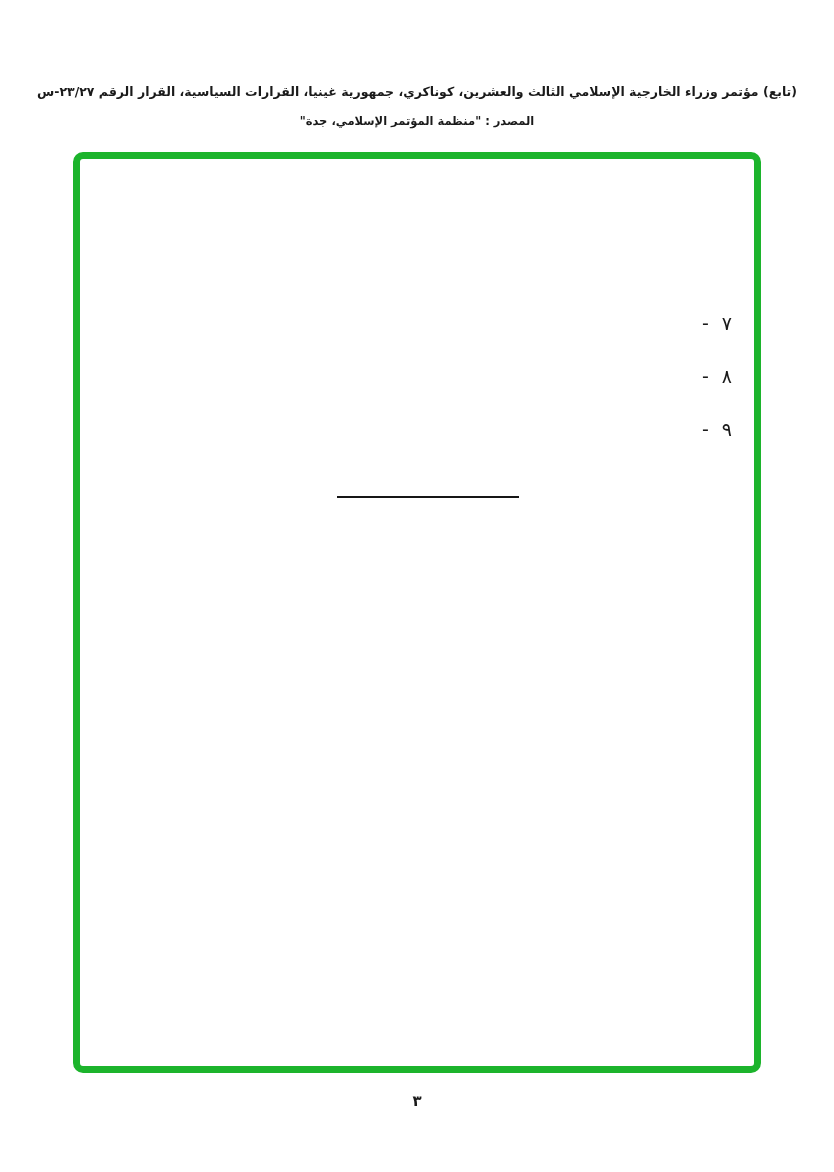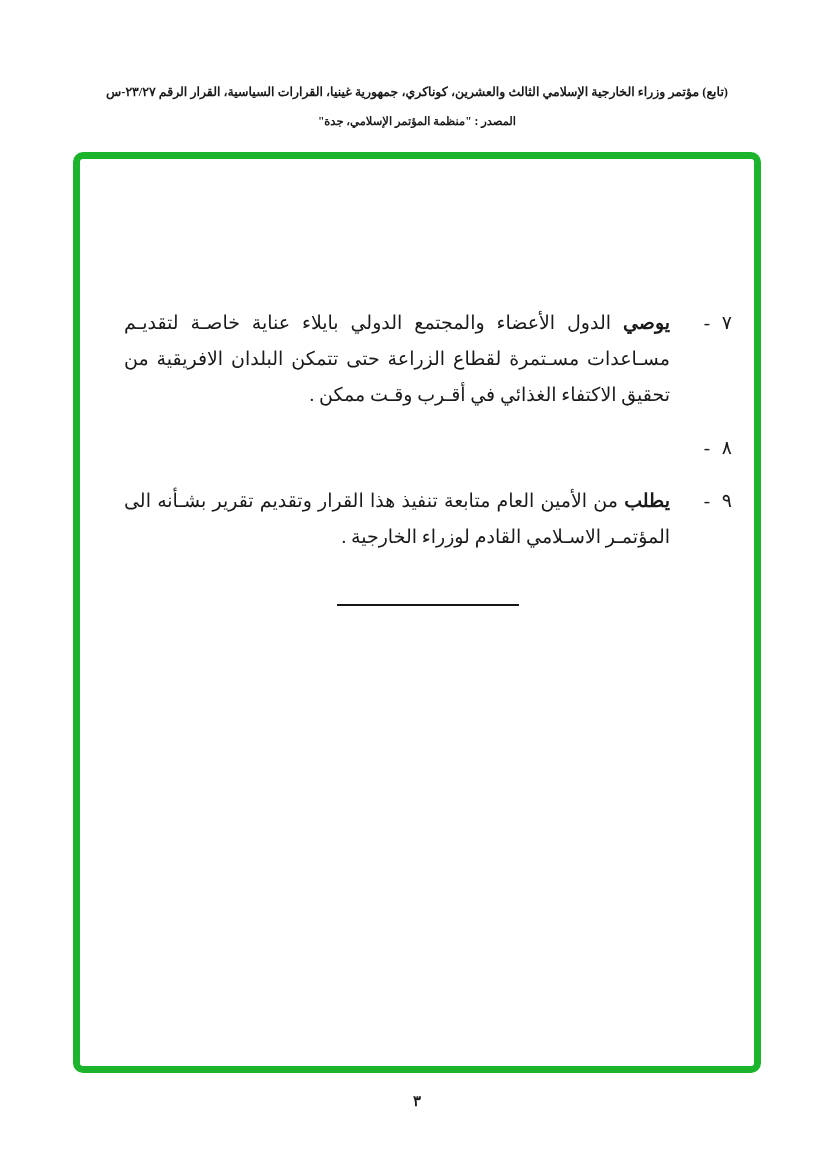--- a/index.html
+++ b/index.html
@@ -4,21 +4,21 @@
 <style>
   :root{
     --green:#1cb42c;
     --ink:#1a1a1a;
   }
   html,body{margin:0;padding:0;background:#ffffff;}
   body{
     width:834px;height:1172px;position:relative;overflow:hidden;
     font-family:"DejaVu Sans",sans-serif;color:var(--ink);
   }
-  .page{width:834px;height:824px;position:relative;direction:rtl;font-family:Liberation Serif, serif;}
+  .page{width:834px;height:824px;position:relative;direction:rtl;}
 
   
   .header{position:absolute;top:0;left:0;right:0;}
   .header-line1{
     position:absolute;top:84px;left:0;right:0;
     text-align:center;font-size:12.5px;font-weight:bold;
     white-space:nowrap;direction:rtl;
   }
   .header-line2{
     position:absolute;top:114px;left:0;right:0;
@@ -69,36 +69,28 @@
   <div class="header">
     <div class="header-line1">(تابع) مؤتمر وزراء الخارجية الإسلامي الثالث والعشرين، كوناكري، جمهورية غينيا، القرارات السياسية، القرار الرقم ٢٣/٢٧-س</div>
     <div class="header-line2">المصدر :  "منظمة المؤتمر الإسلامي، جدة"</div>
   </div>
 
   <div class="frame">
     <div class="content">
 
       <div class="para">
         <div class="para-num">٧ -</div>
-        <p class="para-text">
-          <span class="lead">يوصي</span>
-          <span>الدول الأعضاء والمجتمع الدولي بايلاء عناية خاصـة لتقديـم مسـاعدات مسـتمرة لقطاع الزراعة حتى تتمكن البلدان الافريقية من تحقيق الاكتفاء الغذائي في أقـرب وقـت ممكن .</span>
-        </p>
       </div>
 
       <div class="para">
         <div class="para-num">٨ -</div>
       </div>
 
       <div class="para">
         <div class="para-num">٩ -</div>
-        <p class="para-text">
-          <span class="lead">يطلب</span>
-          <span>من الأمين العام متابعة تنفيذ هذا القرار وتقديم تقرير بشـأنه الى المؤتمـر الاسـلامي القادم لوزراء الخارجية .</span>
-        </p>
       </div>
 
       <div class="divider"></div>
 
     </div>
   </div>
 
   <div class="page-number">٣</div>
 
 </div>

